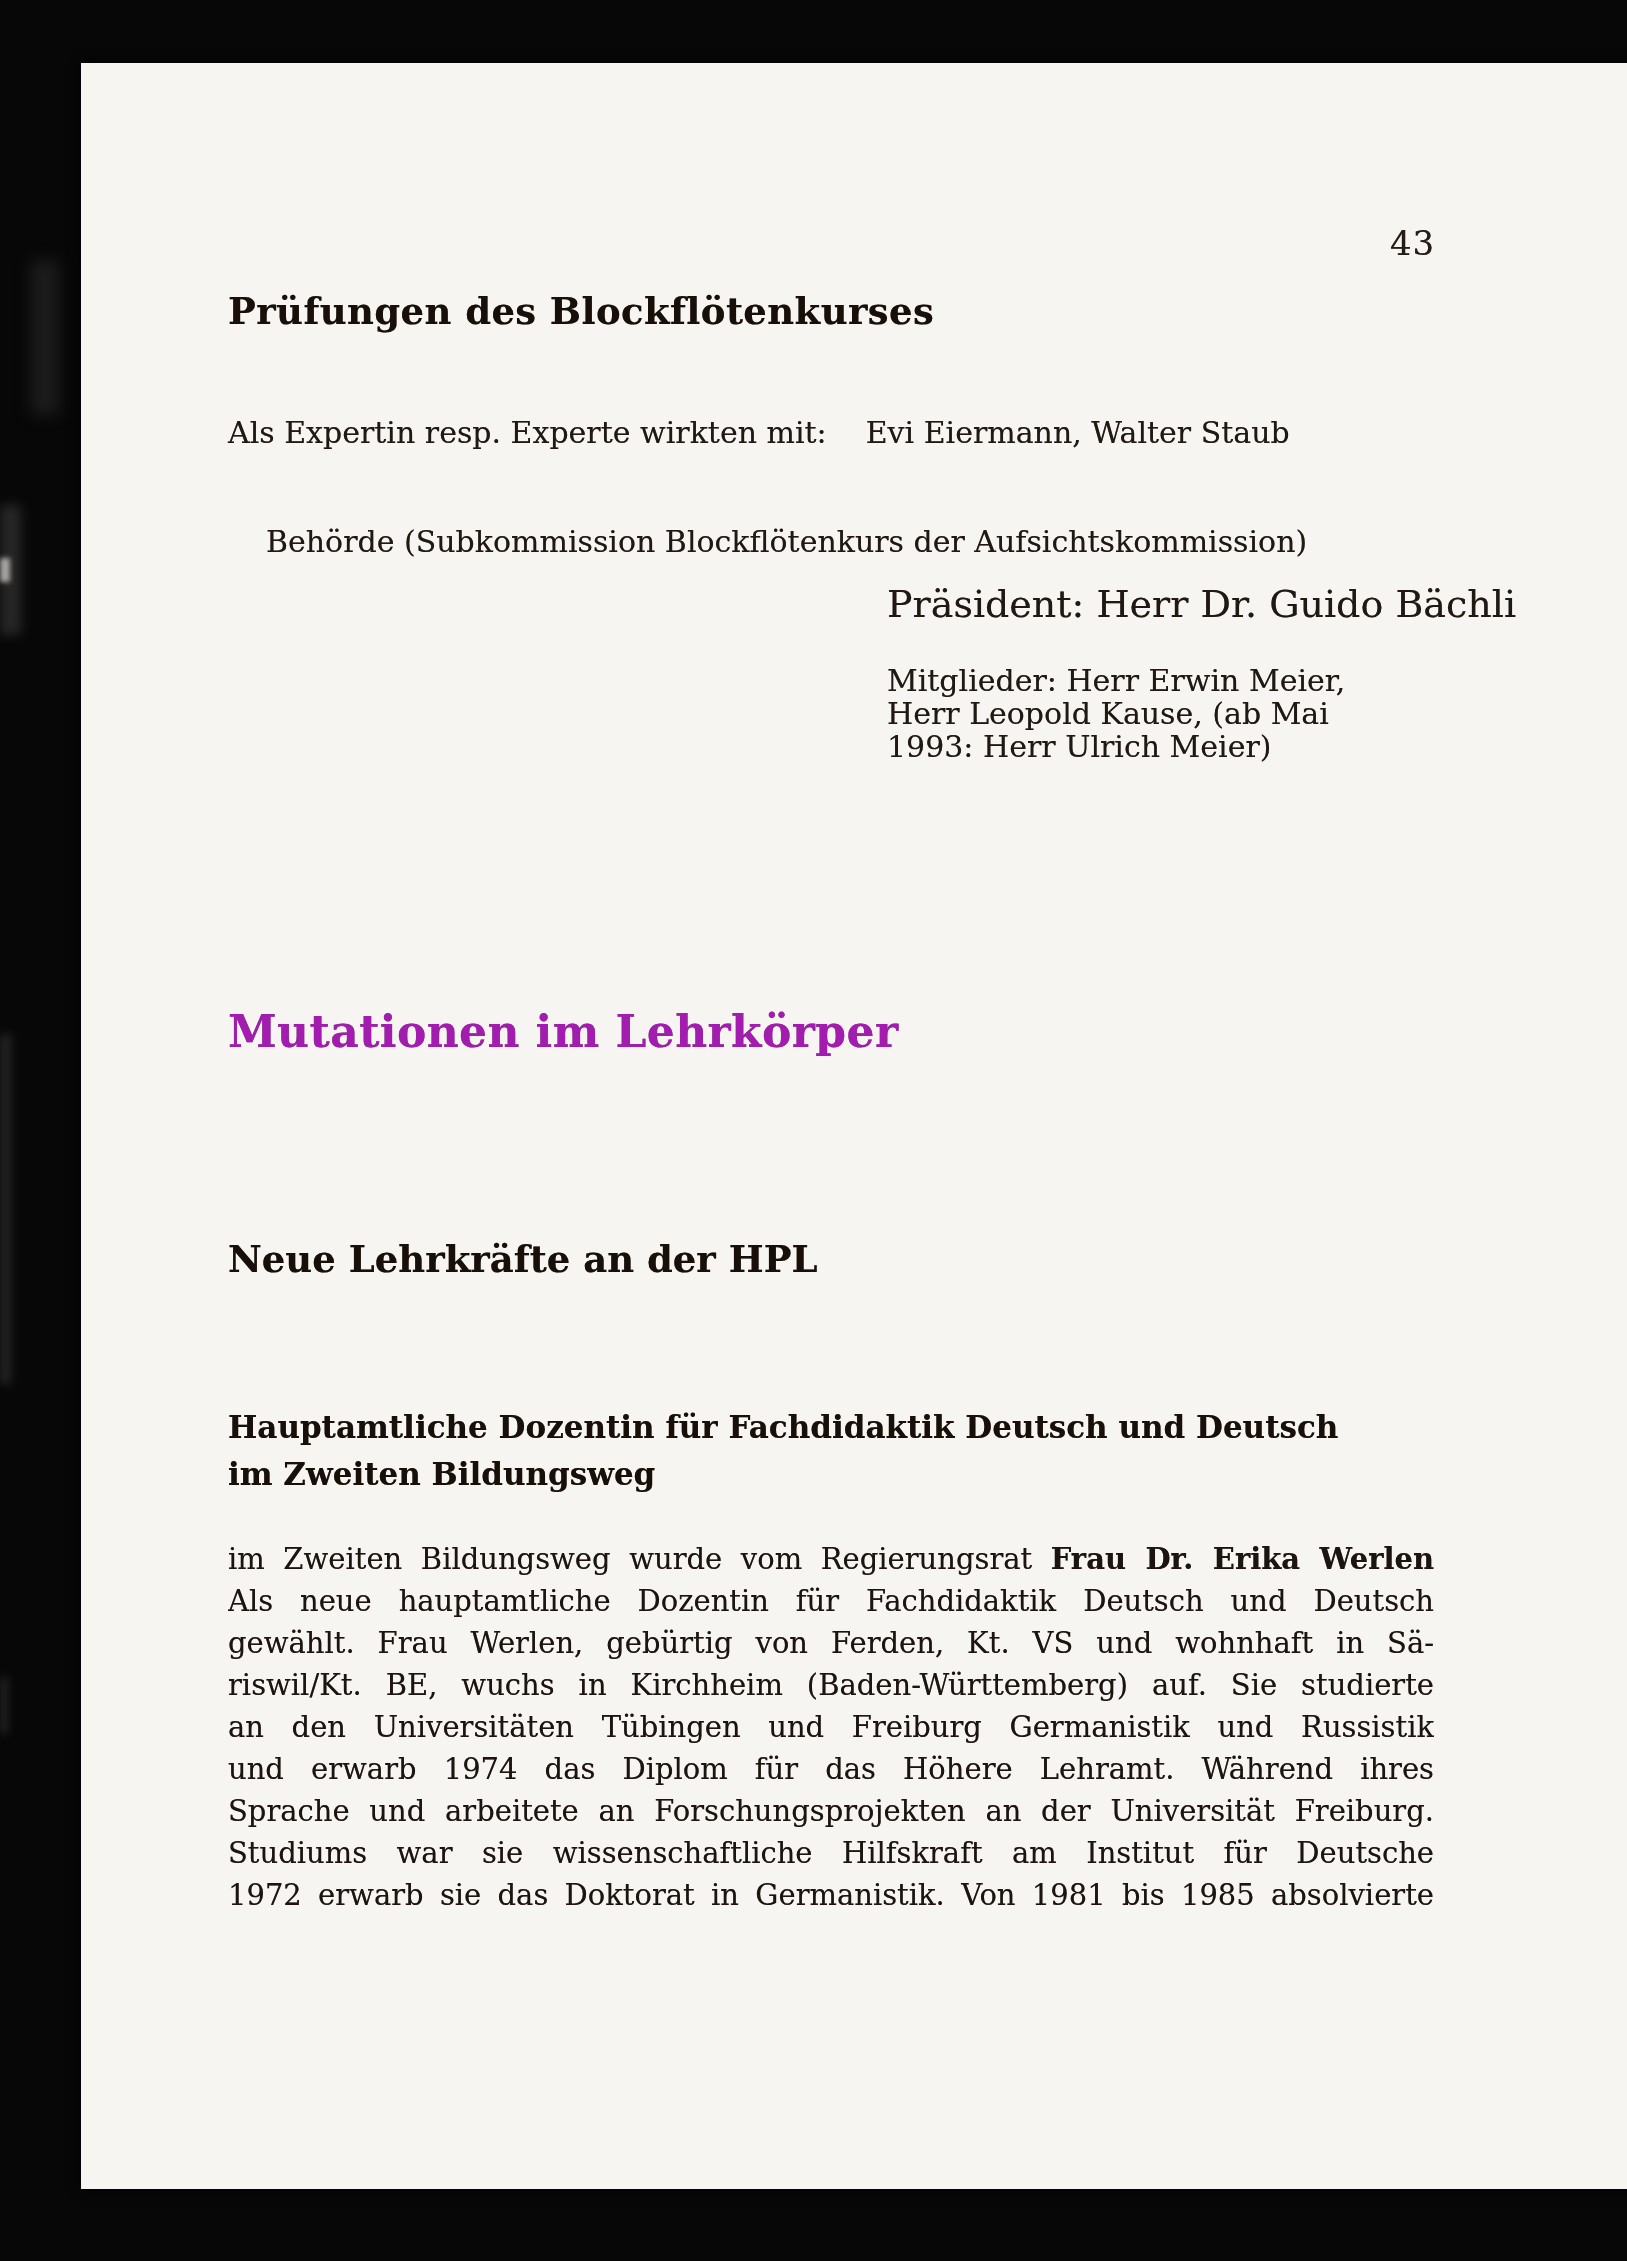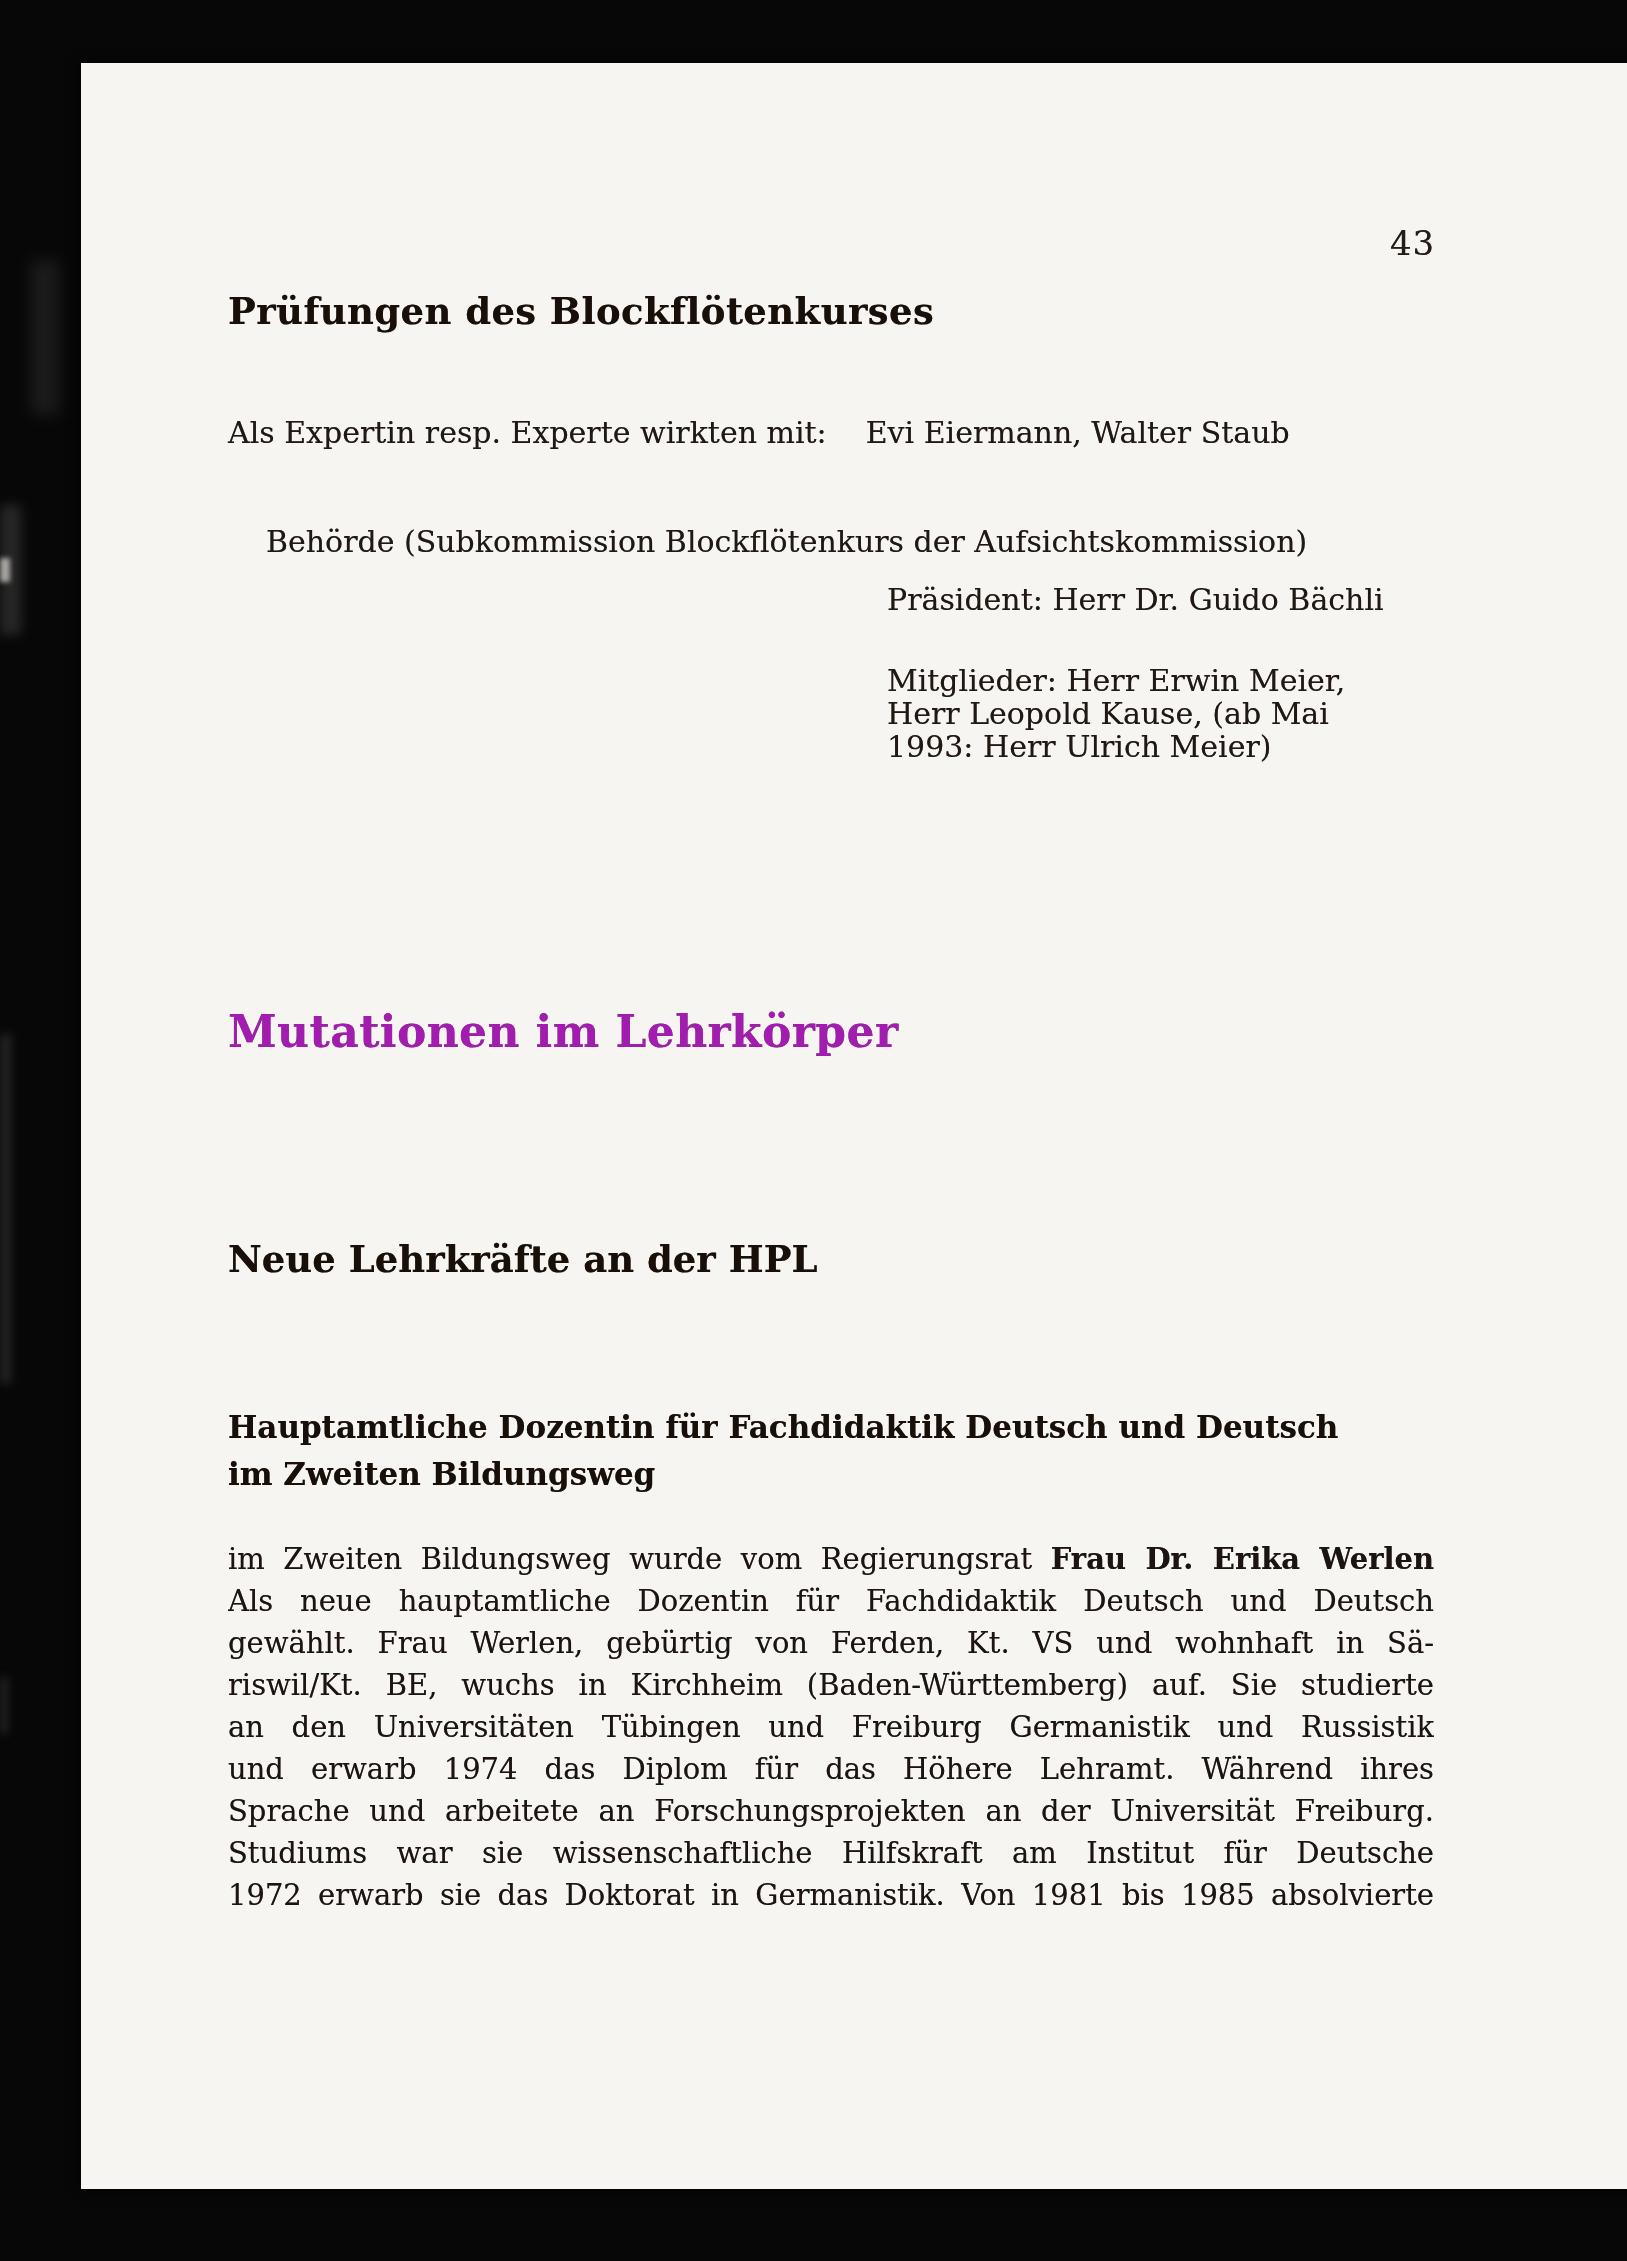--- a/index.html
+++ b/index.html
@@ -73,21 +73,21 @@
     top: 461px;
     font-size: 30px;
     white-space: nowrap;
     color: #201813;
     margin-left: 38px;
   }
   .president-line {
     position: absolute;
     left: 806px;
     top: 519px;
-    font-size: 30px;
+    font-size: 38px;
     white-space: nowrap;
     color: #201813;
   }
   .members-block {
     position: absolute;
     left: 806px;
     top: 601px;
     font-size: 30px;
     line-height: 33px;
     white-space: nowrap;

